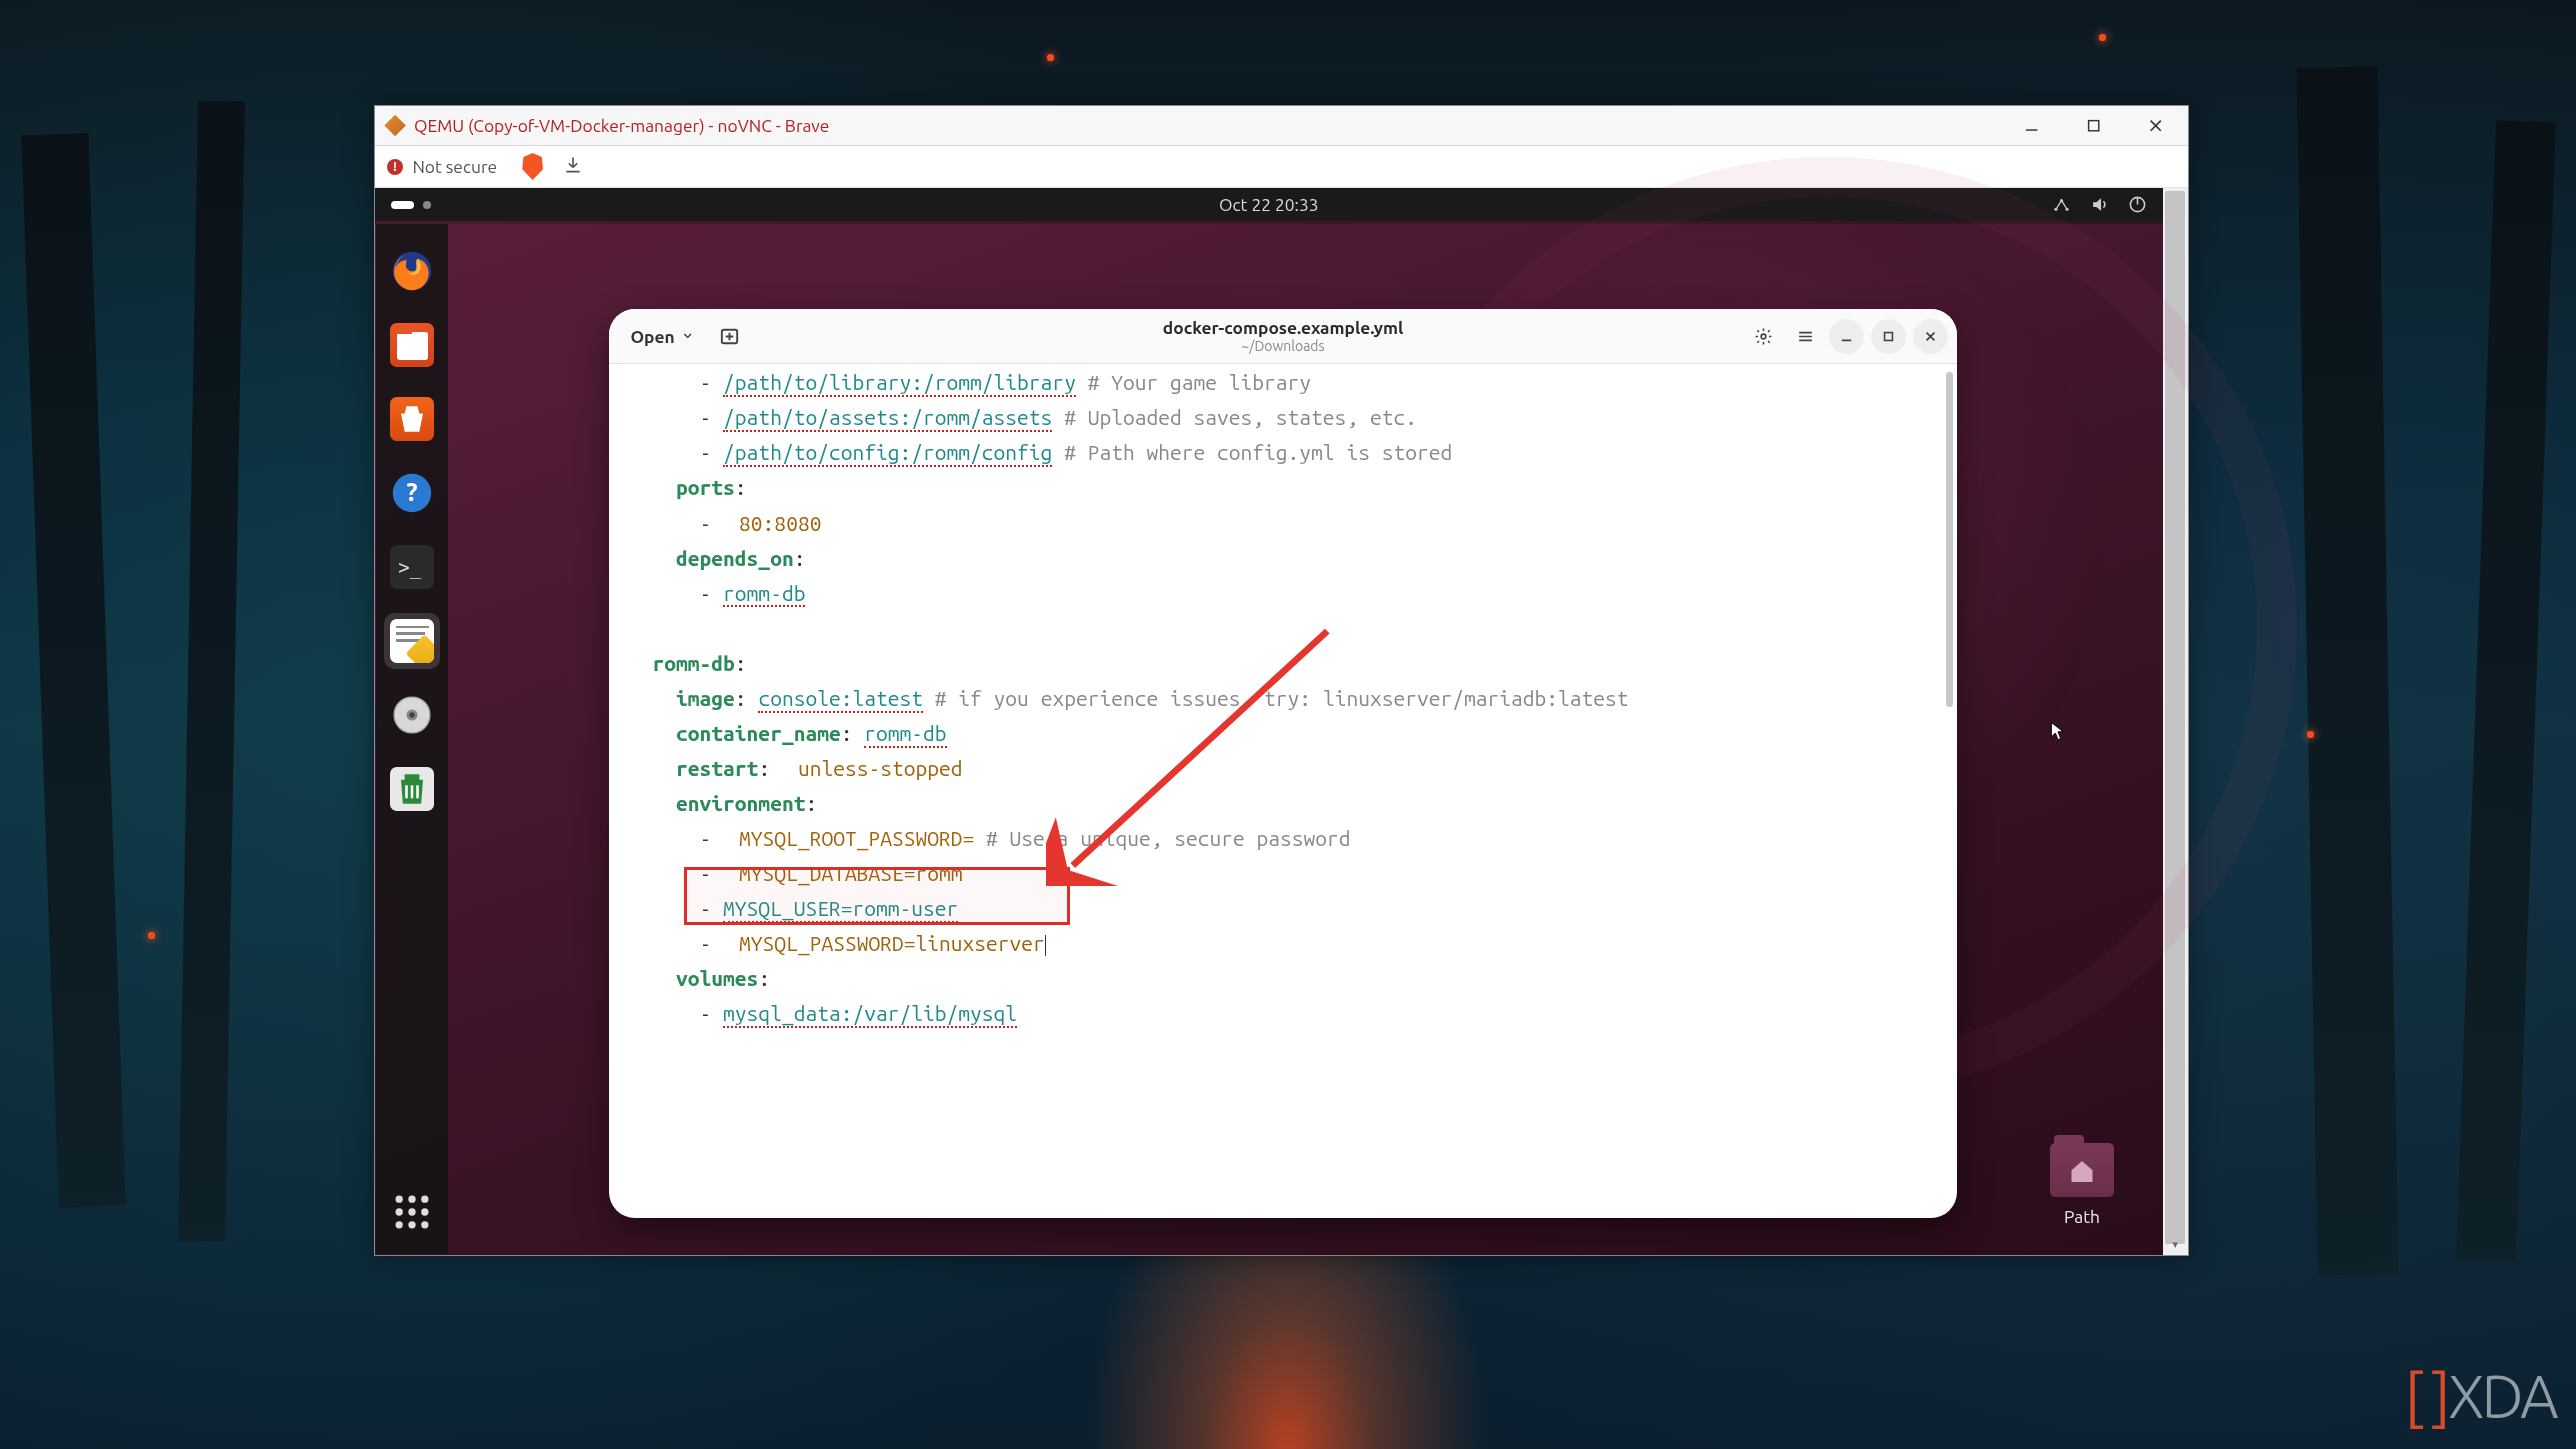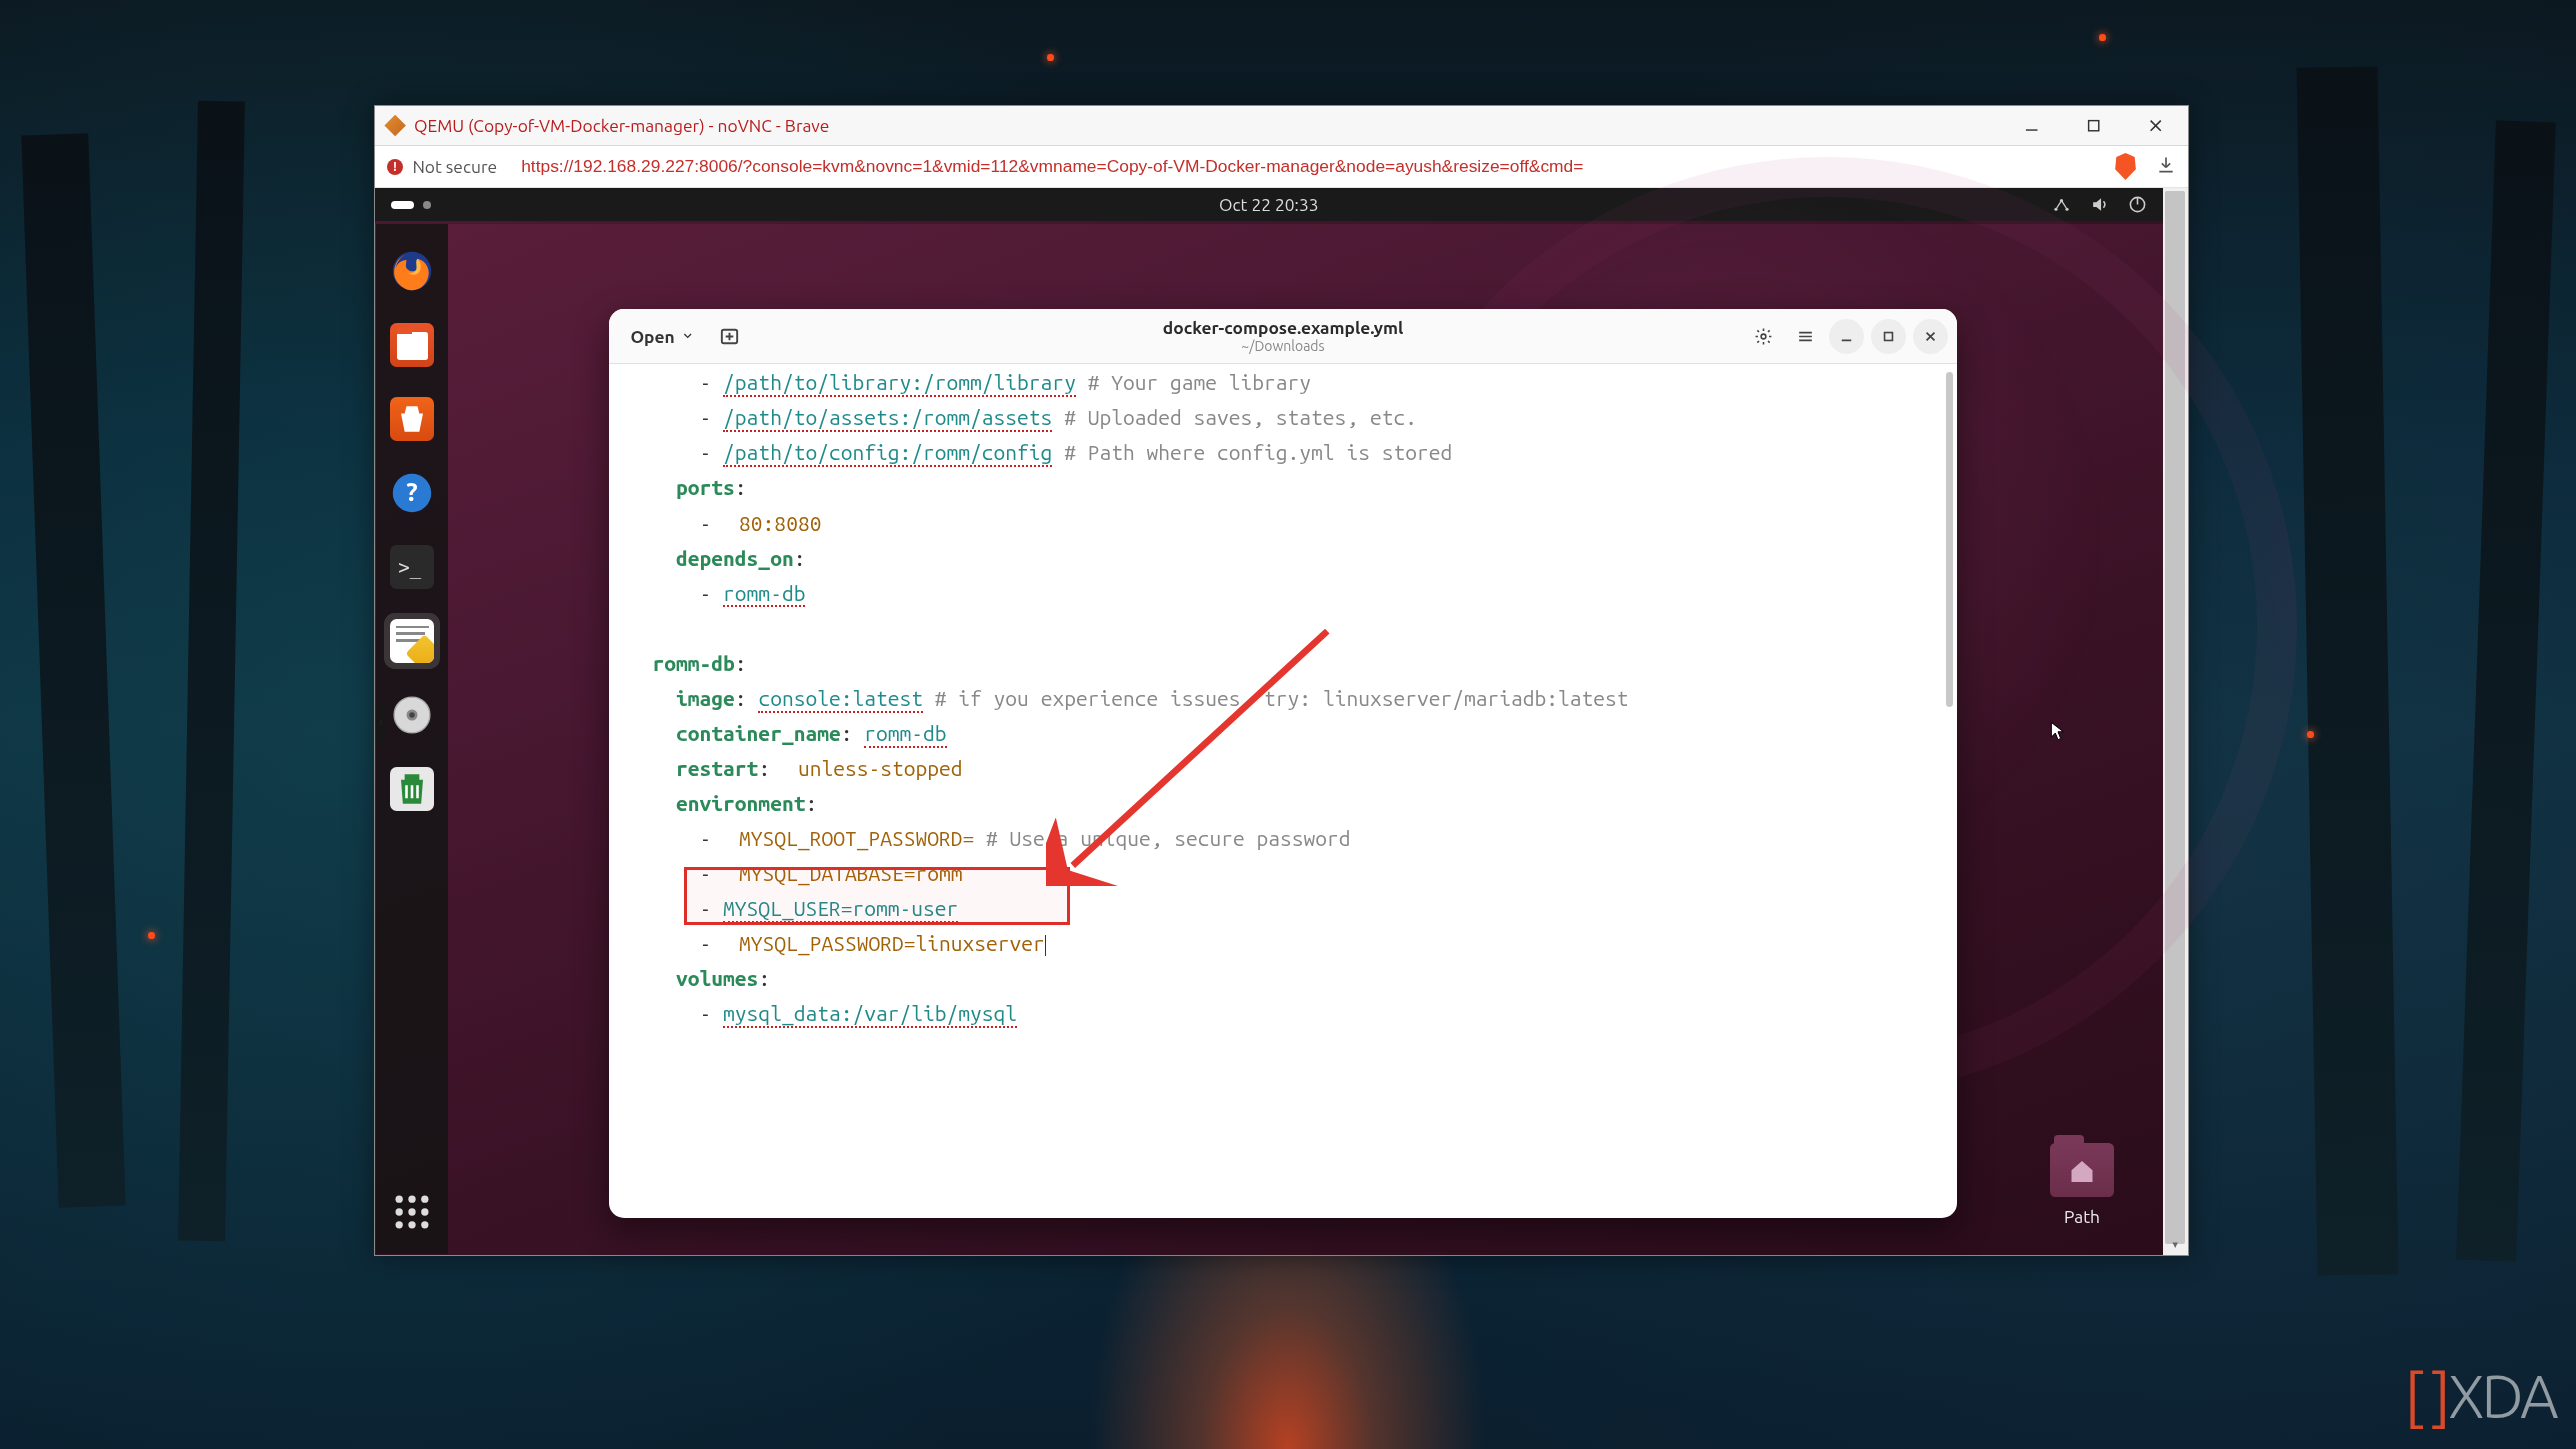--- a/index.html
+++ b/index.html
@@ -208,21 +208,21 @@
   right: 97px; top: 533px;
   width: 16px; height: 21.5px;
 }
 
 .gedit {
   position: absolute;
   left: 234px; top: 121px;
   width: 1348px;
   height: 909px;
   background: #fff;
-  border-radius: 15px;
+  border-radius: 26px;
   box-shadow: 0 12px 34px rgba(0,0,0,0.45);
   overflow: hidden;
   display: flex;
   flex-direction: column;
 }
 .gedit-header {
   height: 55px;
   background: #fafafa;
   border-bottom: 0.7px solid #e0e0e0;
   display: flex;
@@ -323,21 +323,20 @@
         <svg viewBox="0 0 24 24">
             <path d="M5 5l14 14M19 5L5 19" stroke="#333" stroke-width="2.2"></path>
           </svg>
       </div>
     </div>
   </div>
 
   <div class="addrbar">
     <div class="ns-badge">!</div>
     <span class="ns-text">Not secure</span>
-    <span class="url">https://192.168.29.227:8006/?console=kvm&amp;novnc=1&amp;vmid=112&amp;vmname=Copy-of-VM-Docker-manager&amp;node=ayush&amp;resize=off&amp;cmd=</span>
     <div class="brave-shield"></div>
     <div class="dl-icon">
       <svg width="20" height="20" viewBox="0 0 24 24">
           <path d="M12 3v12m0 0l-5-5m5 5l5-5M4 20h16" fill="none" stroke="#555" stroke-width="2"></path>
         </svg>
     </div>
   </div>
 
   <div class="vnc-scrollbar">
     <div class="vnc-thumb"></div>

